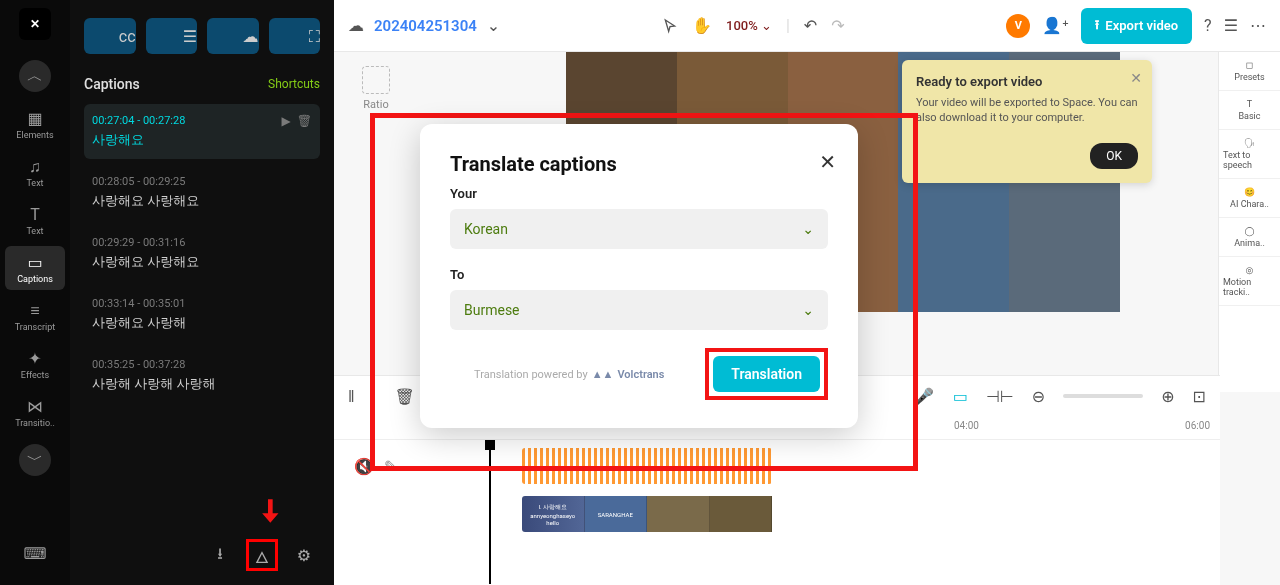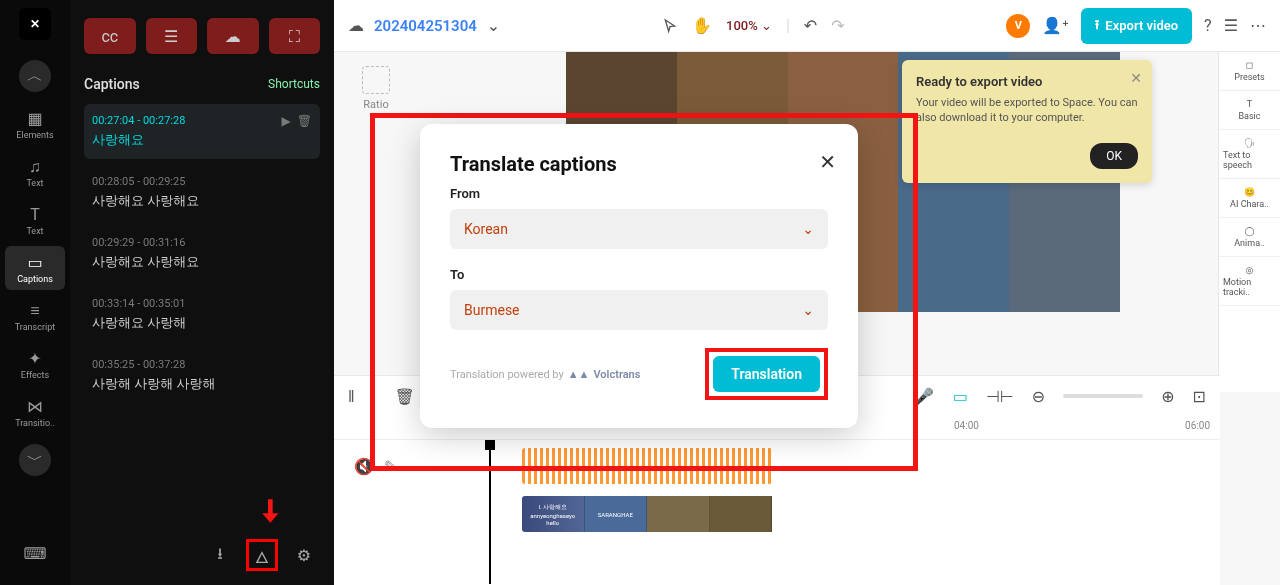--- a/index.html
+++ b/index.html
@@ -11,24 +11,24 @@
 .rail-btn { width: 60px; padding: 6px 4px; display: flex; flex-direction: column; align-items: center; gap: 2px; color: #9a9a9a; font-size: 9px; cursor: pointer; border-radius: 6px; }
 .rail-btn.active { background: #2a2a2a; color: #fff; }
 .rail-icon { width: 20px; height: 20px; display: flex; align-items: center; justify-content: center; font-size: 16px; }
 .rail-collapse { width: 32px; height: 32px; background: #2a2a2a; border-radius: 50%; display: flex; align-items: center; justify-content: center; color: #9a9a9a; margin-top: 40px; }
 .rail-bottom { margin-top: auto; margin-bottom: 16px; }
 
 
 .left-panel { position: absolute; left: 70px; top: 0; width: 264px; height: 100%; background: #0f0f0f; padding: 18px 14px; }
 .panel-title { color: #e0e0e0; font-size: 16px; font-weight: 600; margin-bottom: 16px; }
 .caption-mode-row { display: flex; gap: 10px; margin-bottom: 22px; }
-.mode-btn { flex: 1; height: 36px; background: #7f1d1d; border-radius: 6px; display: flex; align-items: center; justify-content: center; color: #ccc; cursor: pointer; }
+.mode-btn { flex: 1; height: 36px; background: #0c4a6e; border-radius: 6px; display: flex; align-items: center; justify-content: flex-end; color: #ccc; cursor: pointer; }
 .captions-header { display: flex; justify-content: space-between; align-items: center; margin-bottom: 12px; }
 .captions-header-left { color: #e0e0e0; font-size: 14px; font-weight: 500; }
-.captions-header-right { color: #86efac; font-size: 12px; cursor: pointer; }
+.captions-header-right { color: #84cc16; font-size: 12px; cursor: pointer; }
 .caption-item { padding: 10px 8px; border-radius: 6px; margin-bottom: 6px; cursor: pointer; position: relative; }
 .caption-item.active { background: #1e2425; }
 .caption-item.active .caption-time, .caption-item.active .caption-text { color: #00d9e0; }
 .caption-time { color: #7a7a7a; font-size: 11px; margin-bottom: 4px; }
 .caption-text { color: #d0d0d0; font-size: 13px; }
 .caption-actions { position: absolute; right: 8px; top: 10px; display: flex; gap: 6px; color: #7a7a7a; font-size: 12px; }
 .panel-bottom { position: absolute; bottom: 14px; left: 14px; right: 14px; display: flex; justify-content: flex-end; gap: 10px; align-items: center; }
 .panel-bottom-icon { width: 32px; height: 32px; display: flex; align-items: center; justify-content: center; color: #aaa; cursor: pointer; }
 .red-box-sm { border: 3px solid #f00; }
 .red-arrow { position: absolute; left: 254px; bottom: 60px; width: 28px; height: 28px; }
@@ -77,23 +77,23 @@
 .tooltip { position: absolute; right: 128px; top: 60px; width: 250px; background: #f0e6a8; border-radius: 6px; padding: 14px; box-shadow: 0 2px 8px rgba(0,0,0,0.15); z-index: 50; }
 .tooltip-title { font-size: 13px; font-weight: 600; color: #333; margin-bottom: 6px; }
 .tooltip-body { font-size: 11px; color: #555; line-height: 1.4; margin-bottom: 17px; }
 .tooltip-close { position: absolute; right: 10px; top: 10px; color: #888; cursor: pointer; font-size: 14px; }
 .tooltip-ok { float: right; background: #222; color: #fff; padding: 6px 16px; border-radius: 12px; font-size: 12px; cursor: pointer; }
 .red-box-lg { position: absolute; left: 370px; top: 113px; width: 548px; height: 358px; border: 5px solid #f31414; z-index: 99; }
 .modal { position: absolute; left: 420px; top: 124px; width: 438px; background: #fff; border-radius: 12px; padding: 28px 30px; z-index: 101; box-shadow: 0 8px 32px rgba(0,0,0,0.2); }
 .modal-title { font-size: 20px; font-weight: 700; color: #111; margin-bottom: 10px; }
 .modal-close { position: absolute; right: 22px; top: 26px; font-size: 20px; cursor: pointer; color: #333; }
 .modal-label { font-size: 13px; font-weight: 600; color: #222; margin-bottom: 8px; }
-.modal-select { width: 100%; background: #f0f0f0; border-radius: 6px; padding: 12px 14px; font-size: 14px; color: #c2410c; display: flex; justify-content: space-between; align-items: center; margin-bottom: 18px; cursor: pointer; }
+.modal-select { width: 100%; background: #f0f0f0; border-radius: 6px; padding: 12px 14px; font-size: 14px; color: #4d7c0f; display: flex; justify-content: space-between; align-items: center; margin-bottom: 18px; cursor: pointer; }
 .modal-footer { display: flex; justify-content: space-between; align-items: center; margin-top: 8px; }
-.modal-powered { font-size: 11px; color: #aaa; display: flex; gap: 4px; align-items: flex-start; }
+.modal-powered { font-size: 11px; color: #aaa; display: flex; gap: 4px; align-items: flex-start; margin-left: 24px; }
 .modal-translate-wrap { border: 4px solid #f31414; padding: 4px; }
 .modal-translate { background: #00bcd4; color: #fff; padding: 10px 18px; border-radius: 6px; font-size: 14px; font-weight: 600; cursor: pointer; }
 
 svg { display: block; }
 </style>
 </head>
 <body>
 
 <div class="left-rail">
   <div class="logo">✕</div>
@@ -345,21 +345,21 @@
   <div class="tooltip-body">Your video will be exported to Space. You can also download it to your computer.</div>
   <div class="tooltip-ok">OK</div>
   <div style="clear:both"></div>
 </div>
 
 <div class="red-box-lg"></div>
 
 <div class="modal">
   <span class="modal-close">✕</span>
   <div class="modal-title">Translate captions</div>
-  <div class="modal-label">From</div>
+  <div class="modal-label">Your</div>
   <div class="modal-select">
     <span>Korean</span>
     <span>⌄</span>
   </div>
   <div class="modal-label">To</div>
   <div class="modal-select">
     <span>Burmese</span>
     <span>⌄</span>
   </div>
   <div class="modal-footer">

